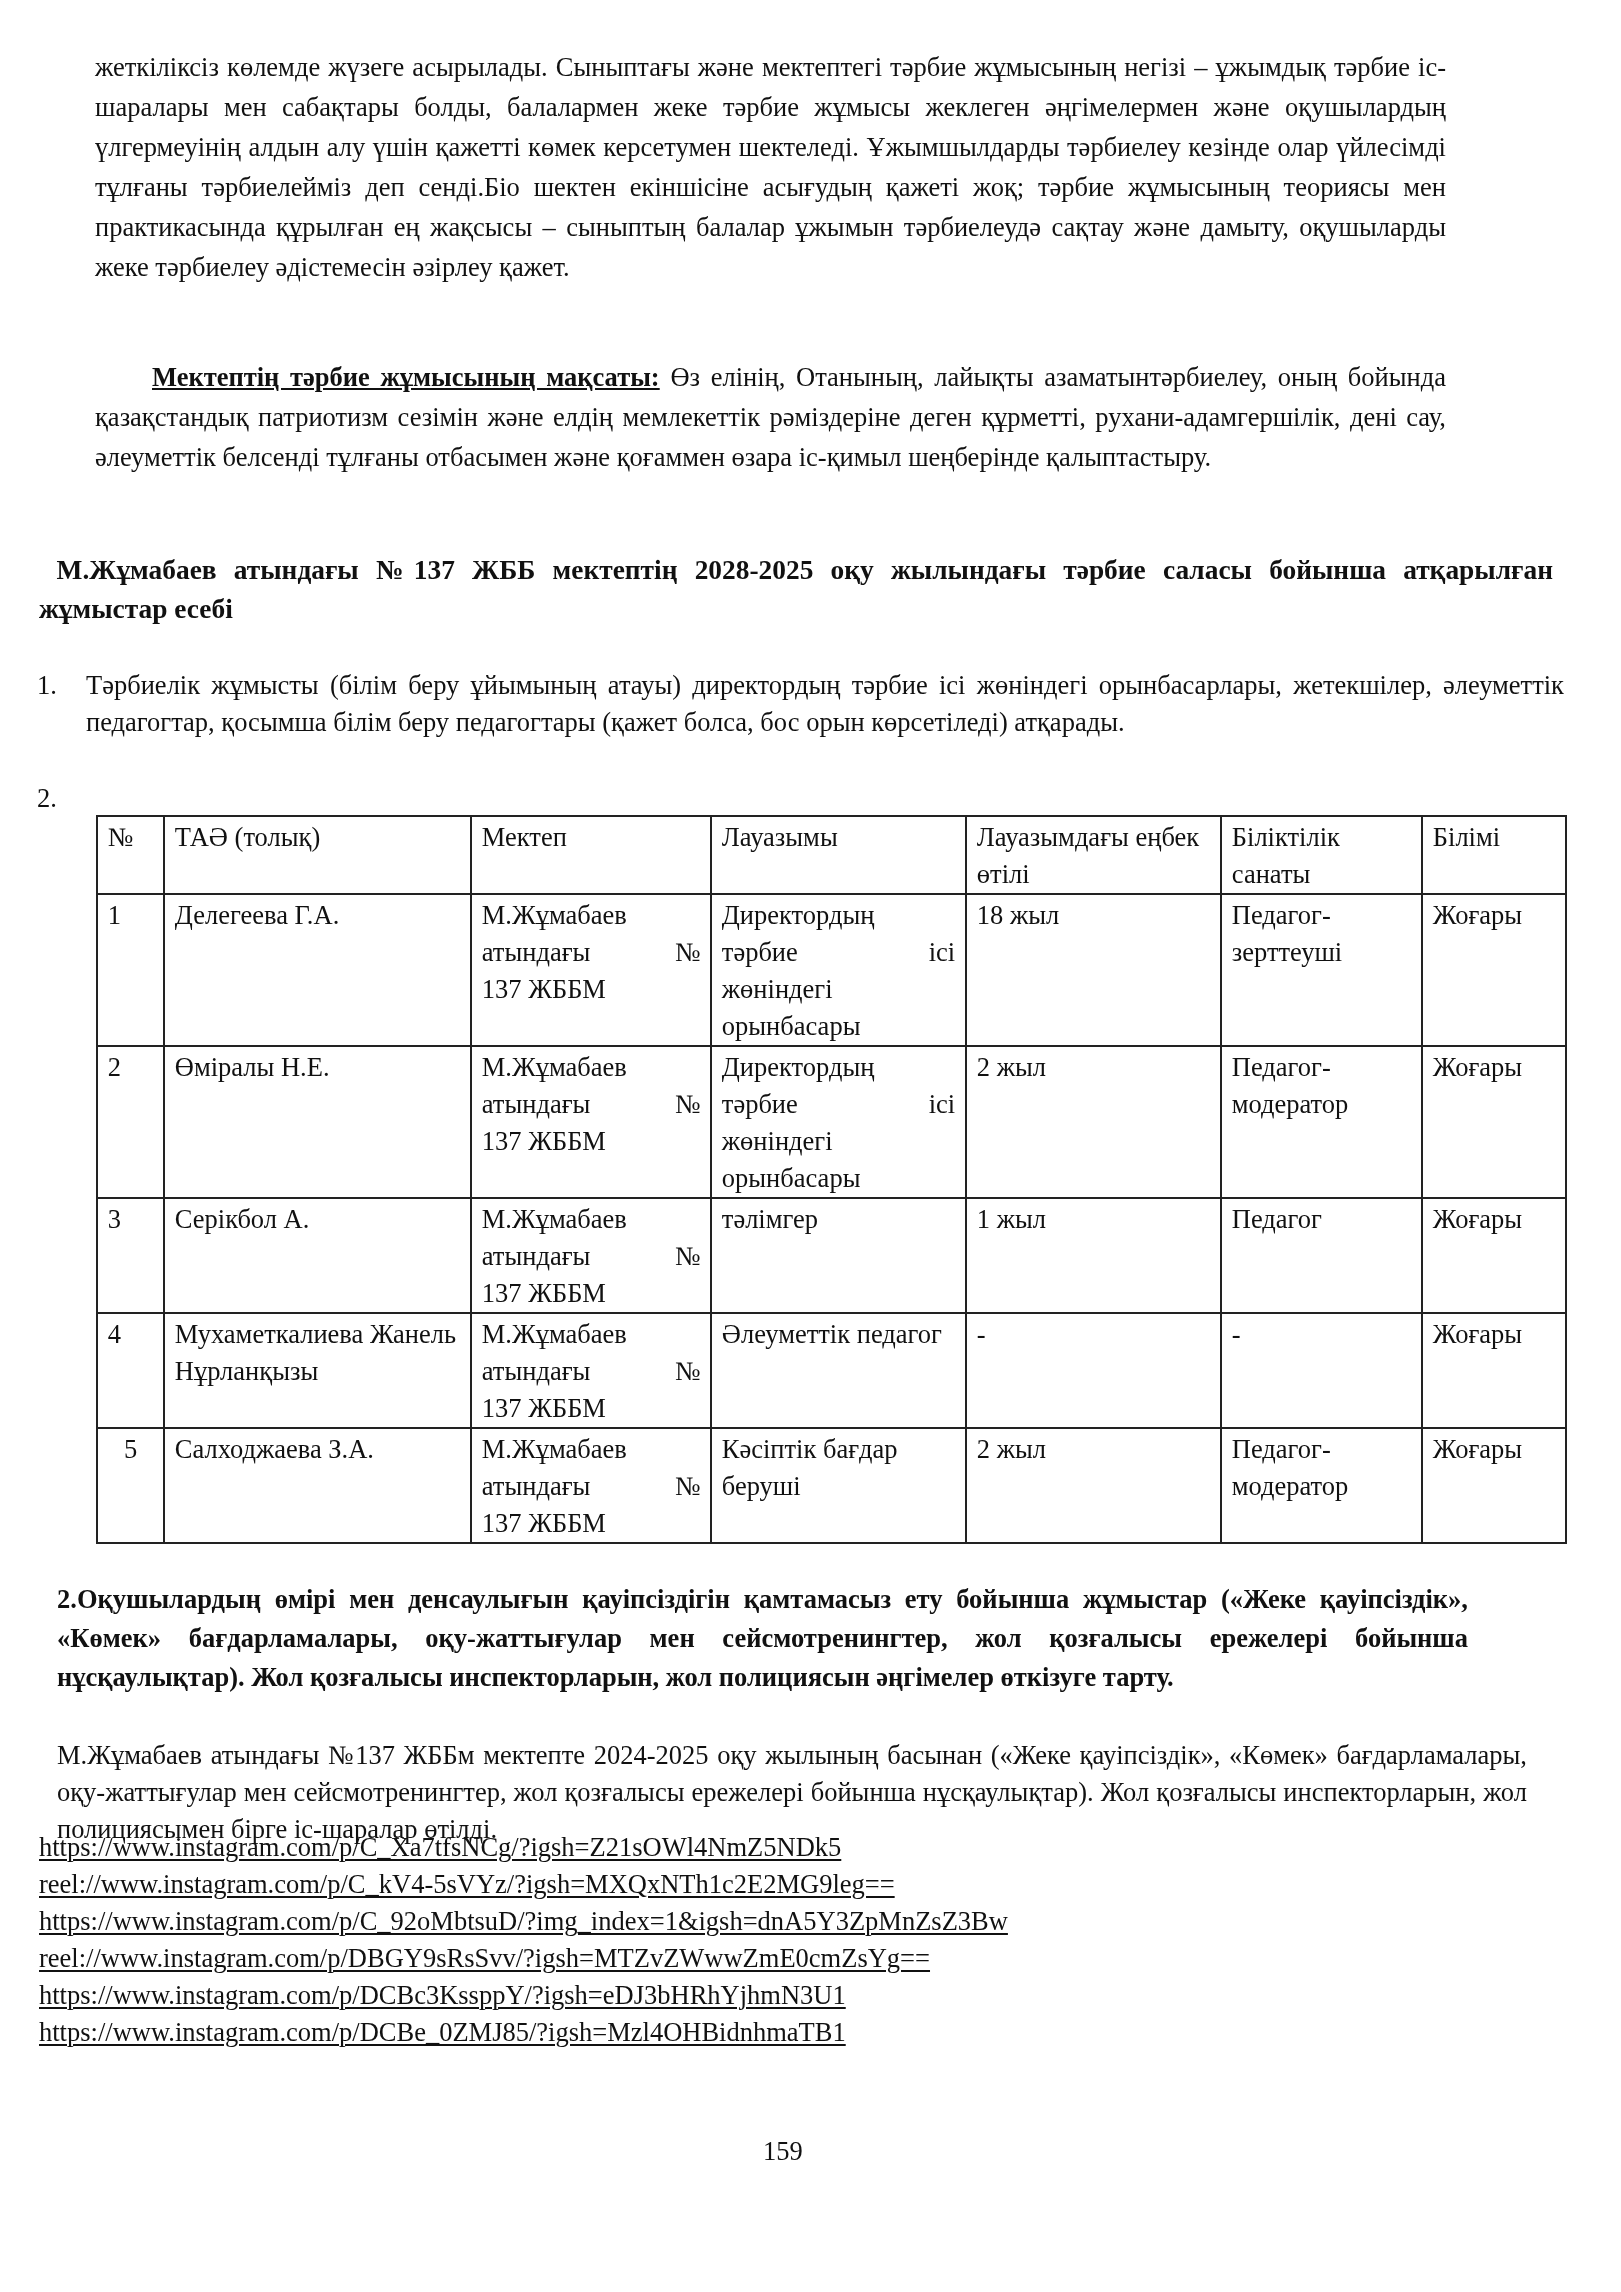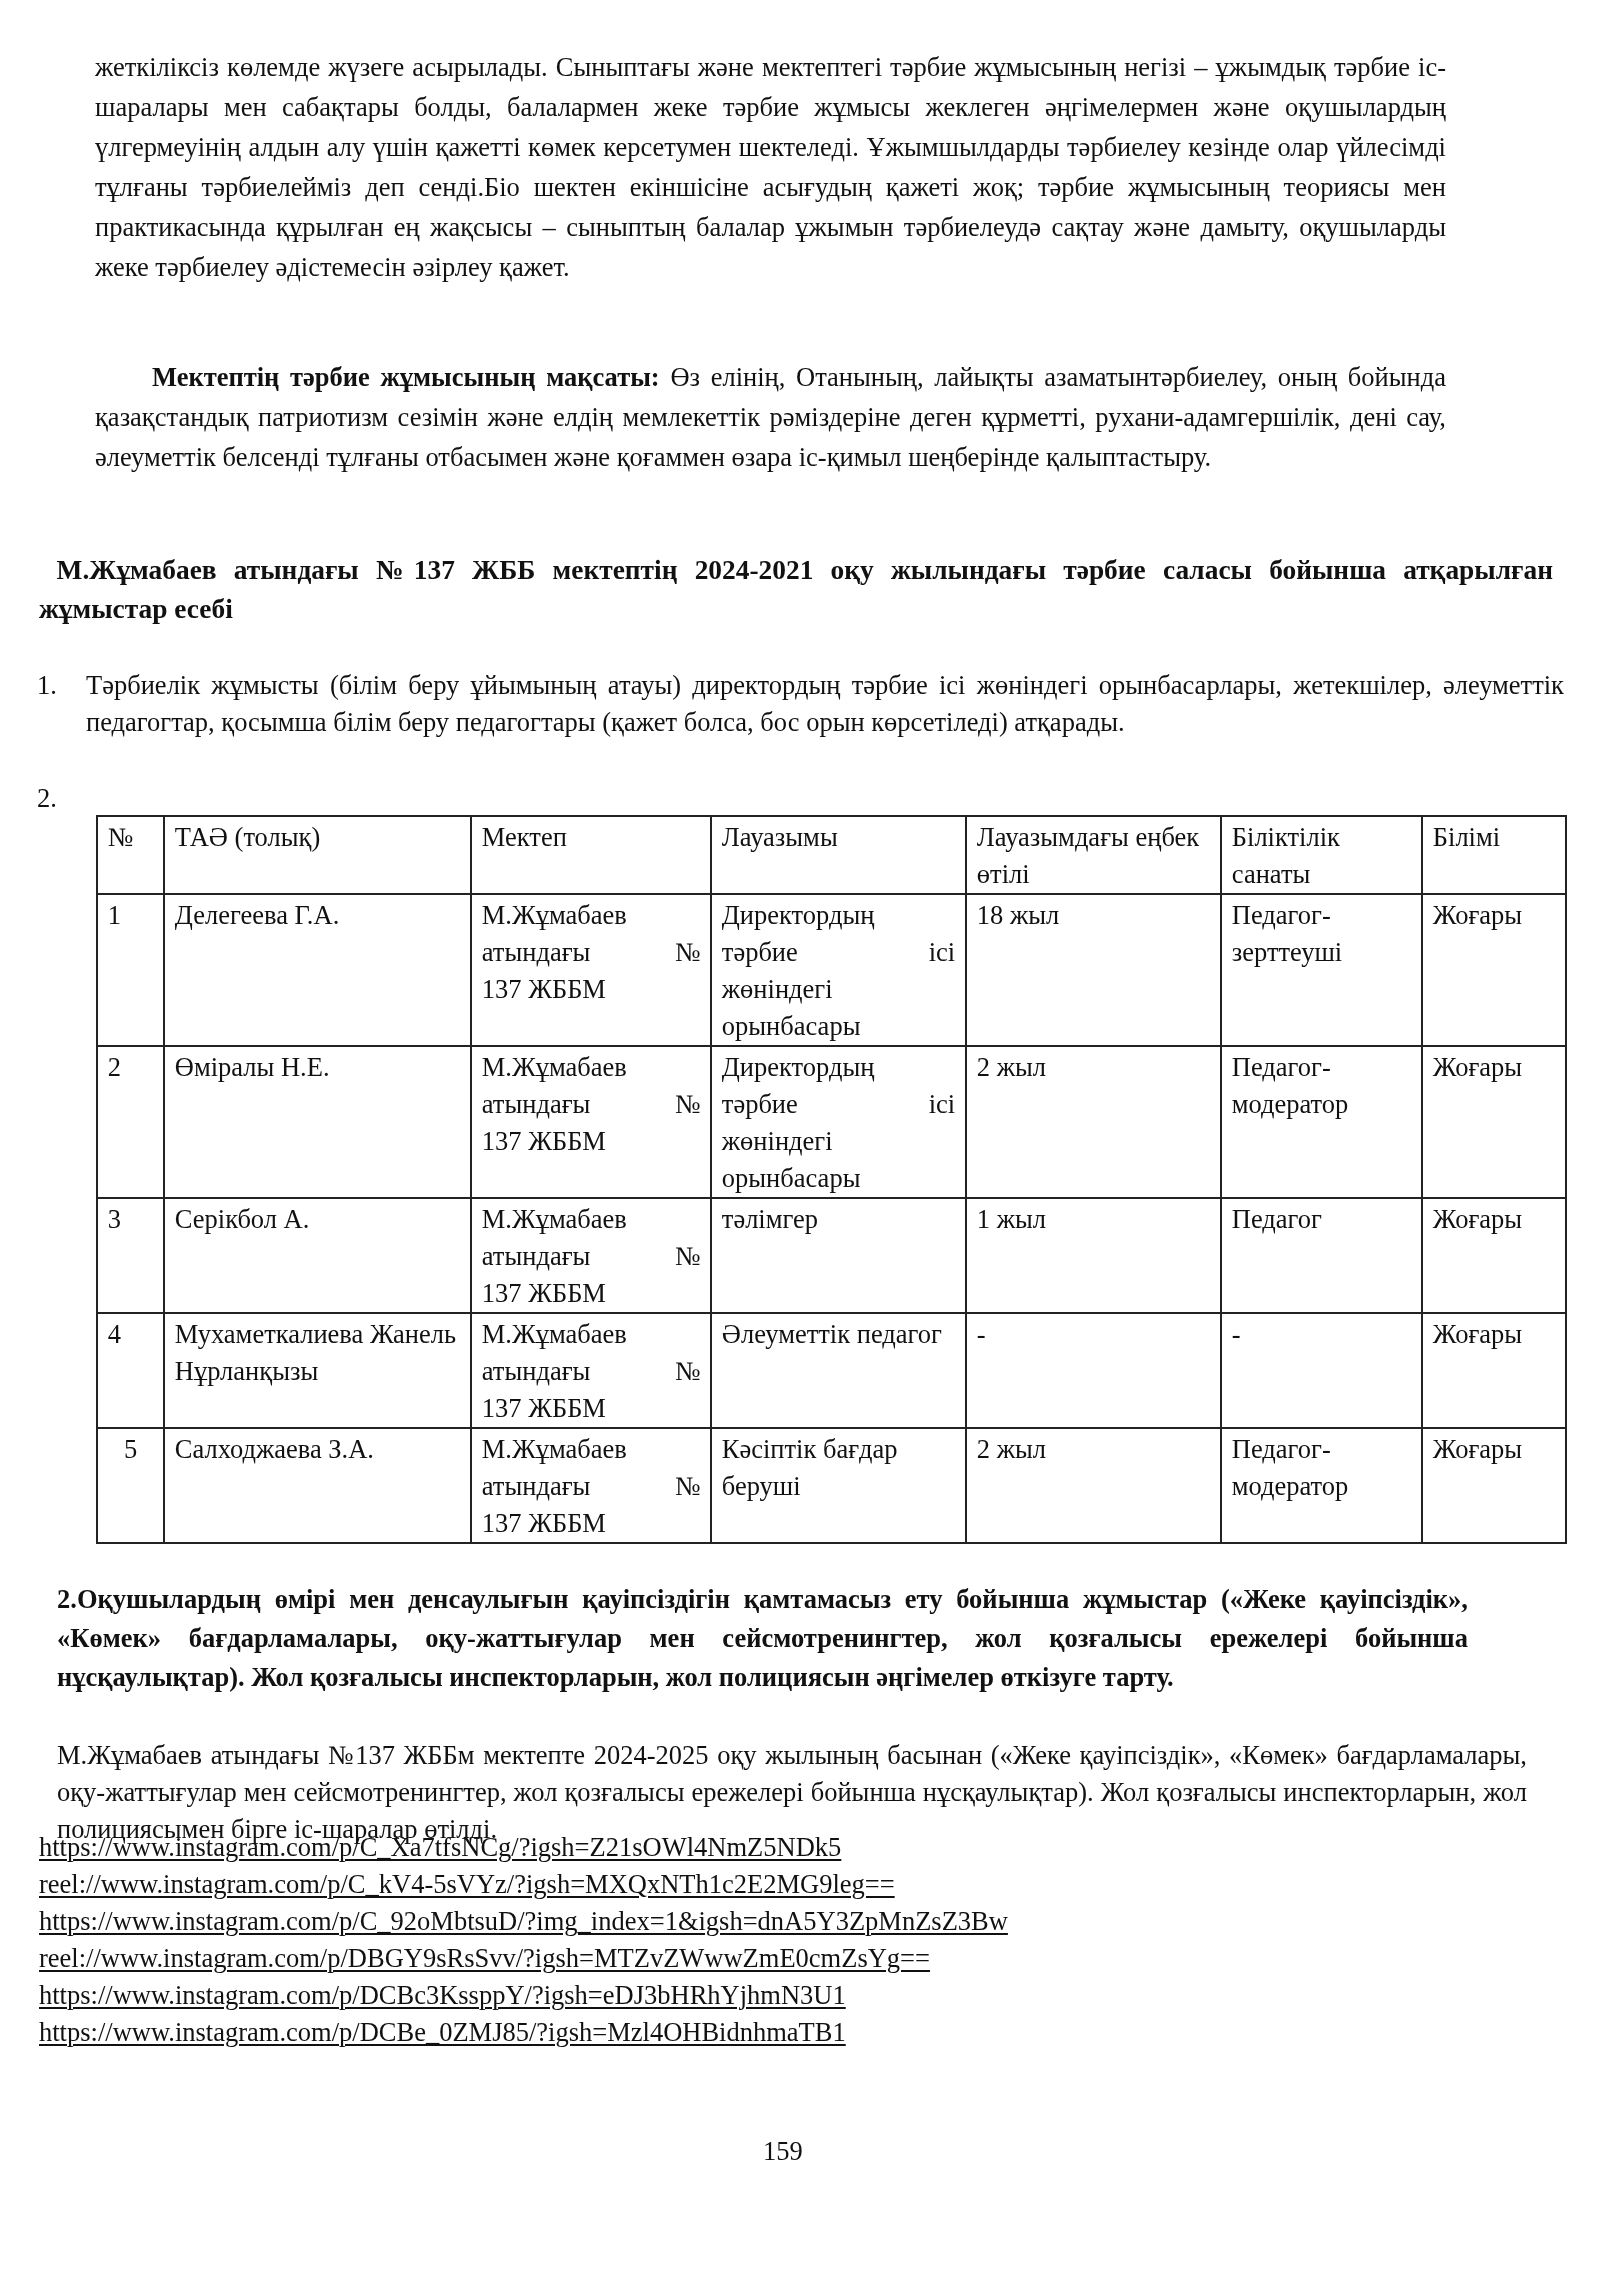--- a/index.html
+++ b/index.html
@@ -6,21 +6,21 @@
   body {
     width: 1621px; height: 2293px; position: relative; overflow: hidden;
     font-family: "Liberation Serif", "DejaVu Serif", serif;
     color: #111111;
   }
   .abs { position: absolute; }
   .para {
     font-size: 26.5px; line-height: 40px; text-align: justify;
     text-align-last: left;
   }
-  .bold { font-weight: bold; }
+  .bold { font-weight: bold; text-decoration: underline; }
   .heading {
     font-size: 27.4px; line-height: 39px; font-weight: bold; text-align: justify;
     text-align-last: left;
   }
   .list-item { position: absolute; font-size: 26.5px; line-height: 37px; }
   .list-num { position: absolute; left: 0; top: 0; }
   .list-text { position: absolute; left: 49px; top: 0; text-align: justify; text-align-last: left; }
 
   table.staff {
     position: absolute; left: 96px; top: 815px; width: 1468px;
@@ -45,21 +45,21 @@
 </style>
 </head>
 <body>
 
 <div class="abs para" style="left:95px; top:47px; width:1351px;">жеткіліксіз көлемде жүзеге асырылады. Сыныптағы және мектептегі тәрбие жұмысының негізі – ұжымдық тәрбие іс-шаралары мен сабақтары болды, балалармен жеке тәрбие жұмысы жеклеген әңгімелермен және оқушылардың үлгермеуінің алдын алу үшін қажетті көмек керсетумен шектеледі. Ұжымшылдарды тәрбиелеу кезінде олар үйлесімді тұлғаны тәрбиелейміз деп сенді.Біо шектен екіншісіне асығудың қажеті жоқ; тәрбие жұмысының теориясы мен практикасында құрылған ең жақсысы – сыныптың балалар ұжымын тәрбиелеудә сақтау және дамыту, оқушыларды жеке тәрбиелеу әдістемесін әзірлеу қажет.</div>
 
 <div class="abs para" style="left:95px; top:357px; width:1351px; text-indent:57px;">
   <span class="bold">Мектептің тәрбие жұмысының мақсаты:</span><span> Өз елінің, Отанының, лайықты азаматынтәрбиелеу, оның бойында қазақстандық патриотизм сезімін және елдің мемлекеттік рәміздеріне деген құрметті, рухани-адамгершілік, дені сау, әлеуметтік белсенді тұлғаны отбасымен және қоғаммен өзара іс-қимыл шеңберінде қалыптастыру.</span>
 </div>
 
-<div class="abs heading" style="left:39px; top:551px; width:1514px; text-indent:17.6px;">М.Жұмабаев атындағы №137 ЖББ мектептің 2024-2021 оқу жылындағы тәрбие саласы бойынша атқарылған жұмыстар есебі</div>
+<div class="abs heading" style="left:39px; top:551px; width:1514px; text-indent:17.6px;">М.Жұмабаев атындағы №137 ЖББ мектептің 2028-2025 оқу жылындағы тәрбие саласы бойынша атқарылған жұмыстар есебі</div>
 
 <div class="list-item" style="left:37px; top:667px; width:1529px;">
   <span class="list-num">1.</span>
   <span class="list-text" style="width:1478px;">Тәрбиелік жұмысты (білім беру ұйымының атауы) директордың тәрбие ісі жөніндегі орынбасарлары, жетекшілер, әлеуметтік педагогтар, қосымша білім беру педагогтары (қажет болса, бос орын көрсетіледі) атқарады.</span>
 </div>
 <div class="list-item" style="left:37px; top:780px; width:98px;">
   <span class="list-num">2.</span>
 </div>
 
 <table class="staff">

